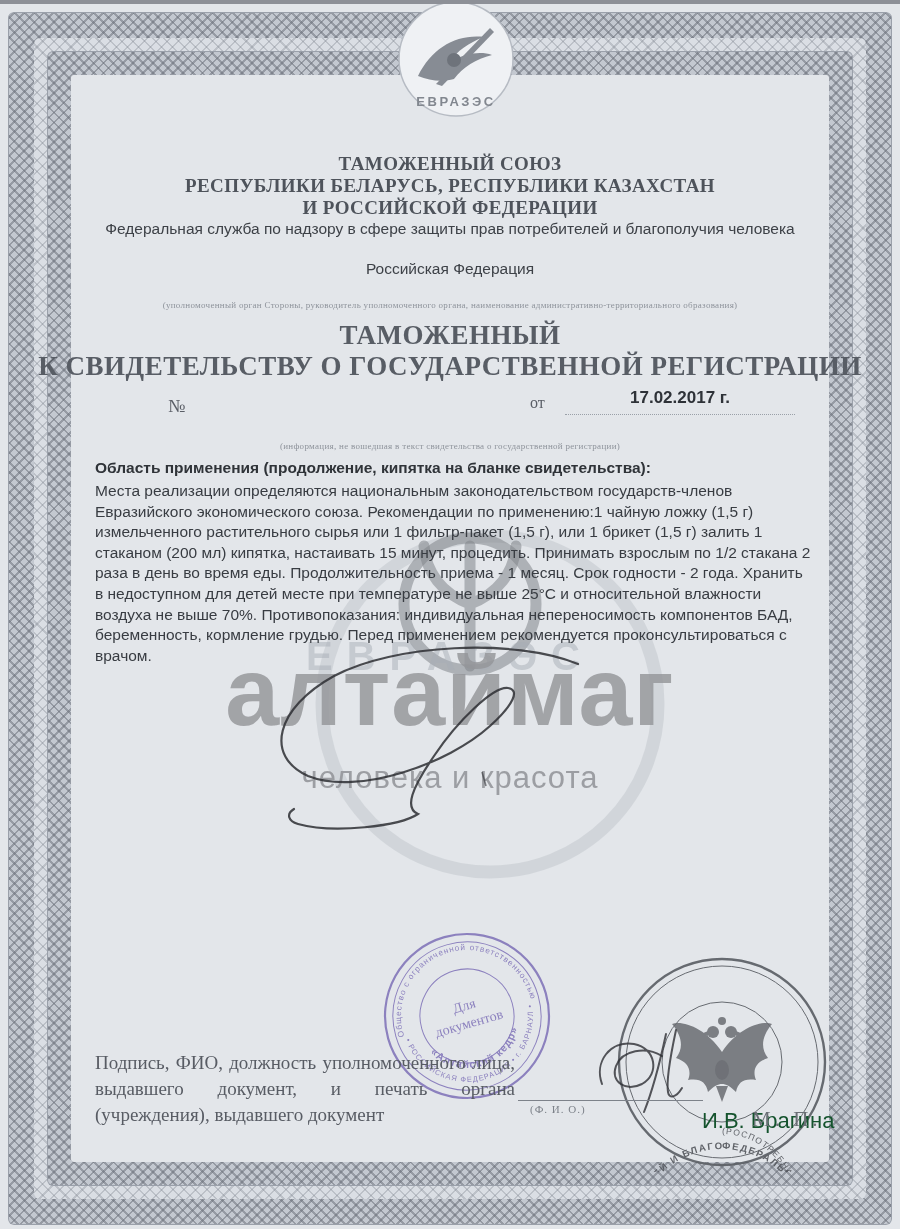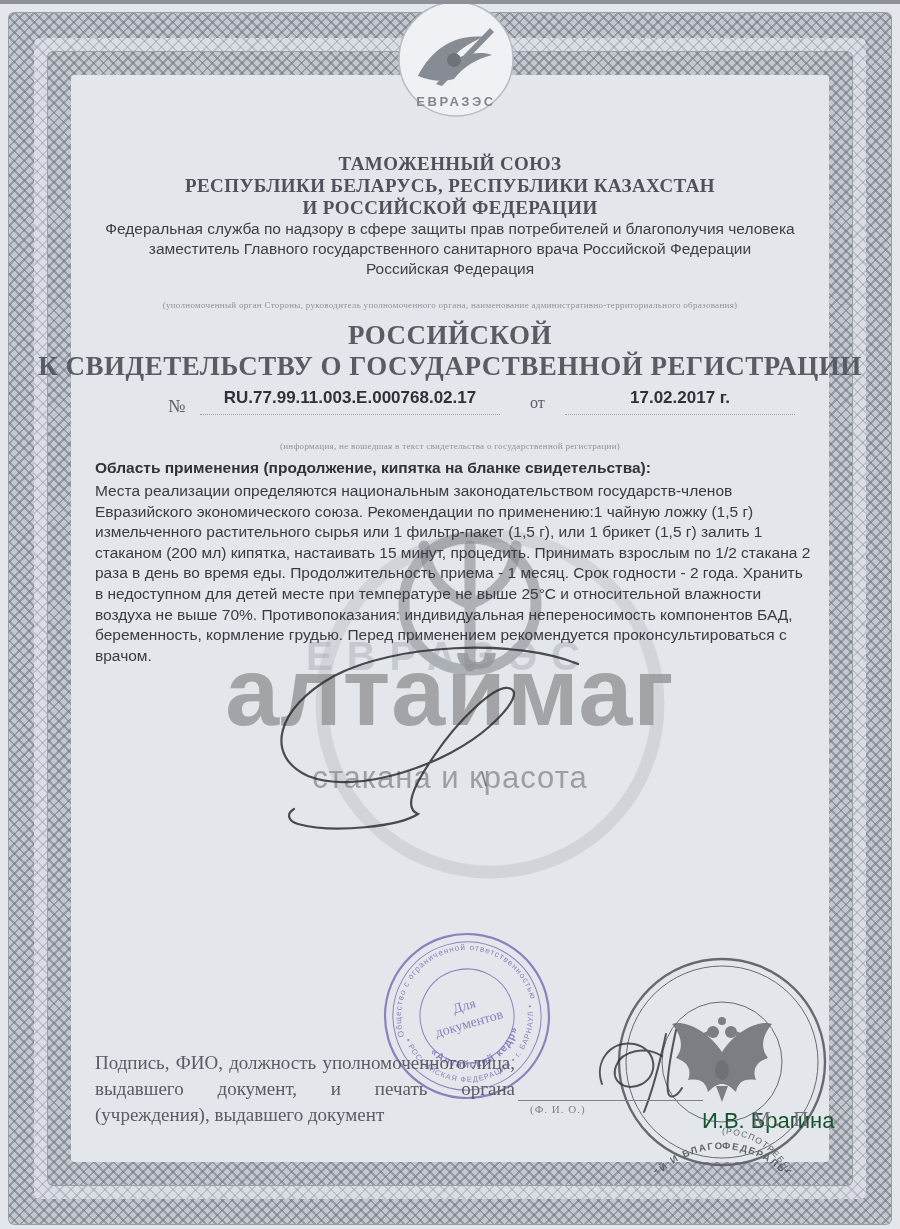--- a/index.html
+++ b/index.html
@@ -83,47 +83,45 @@
         <circle cx="64" cy="58" r="7" fill="#6e737b"></circle>
       </g>
       <text x="66" y="104" text-anchor="middle" font-family="Liberation Sans, sans-serif" font-size="13" font-weight="bold" letter-spacing="2.5" fill="#82878f">ЕВРАЗЭС</text>
     </svg>
   </div>
 
   <div class="abs ctr serif hdr-serif" style="top:149px;">ТАМОЖЕННЫЙ СОЮЗ</div>
   <div class="abs ctr serif hdr-serif" style="top:171px;">РЕСПУБЛИКИ БЕЛАРУСЬ, РЕСПУБЛИКИ КАЗАХСТАН</div>
   <div class="abs ctr serif hdr-serif" style="top:193px;">И РОССИЙСКОЙ ФЕДЕРАЦИИ</div>
   <div class="abs ctr sans hdr-sans" style="top:215px;">Федеральная служба по надзору в сфере защиты прав потребителей и благополучия человека</div>
-  <div class="abs ctr sans hdr-sans" style="top:235px;">заместитель Главного государственного санитарного врача Российской Федерации</div>
   <div class="abs ctr sans hdr-sans" style="top:255px;">Российская Федерация</div>
   <div class="abs ctr serif footnote" style="top:296px;">(уполномоченный орган Стороны, руководитель уполномоченного органа, наименование административно-территориального образования)</div>
 
-  <div class="abs ctr serif title" style="top:316px;">РОССИЙСКОЙ</div>
+  <div class="abs ctr serif title" style="top:316px;">ТАМОЖЕННЫЙ</div>
   <div class="abs ctr serif title" style="top:347px;">К СВИДЕТЕЛЬСТВУ О ГОСУДАРСТВЕННОЙ РЕГИСТРАЦИИ</div>
 
   <div class="abs numrow">
     <span class="serif no-label">№</span>
-    <span class="sans no-value">RU.77.99.11.003.Е.000768.02.17</span>
     <span class="serif ot-label">от</span>
     <span class="sans date-value">17.02.2017 г.</span>
   </div>
   <div class="abs ctr serif footnote" style="top:437px;">(информация, не вошедшая в текст свидетельства о государственной регистрации)</div>
 
   <svg class="abs wm" style="left:300px;top:430px;" width="380" height="470" viewBox="0 0 380 470">
     <circle cx="190" cy="270" r="168" fill="none" stroke="rgba(170,175,183,.30)" stroke-width="13"></circle>
     <circle cx="170" cy="170" r="66" fill="none" stroke="rgba(130,133,139,.55)" stroke-width="11"></circle>
     <path d="M 170 112 L 170 232 M 170 170 C 142 160 126 138 124 112 M 170 170 C 198 160 214 138 216 112" fill="none" stroke="rgba(130,133,139,.55)" stroke-width="11" stroke-linecap="round"></path>
   </svg>
   <div class="abs ctr sans wm wm-evrazes-text wm">ЕВРАЗЭС</div>
 
   <div class="abs sans body-head">Область применения (продолжение, кипятка на бланке свидетельства):</div>
   <div class="abs sans body-par">Места реализации определяются национальным законодательством государств-членов Евразийского экономического союза. Рекомендации по применению:1 чайную ложку (1,5 г) измельченного растительного сырья или 1 фильтр-пакет (1,5 г), или 1 брикет (1,5 г) залить 1 стаканом (200 мл) кипятка, настаивать 15 минут, процедить. Принимать взрослым по 1/2 стакана 2 раза в день во время еды. Продолжительность приема - 1 месяц. Срок годности - 2 года. Хранить в недоступном для детей месте при температуре не выше 25°С и относительной влажности воздуха не выше 70%. Противопоказания: индивидуальная непереносимость компонентов БАД, беременность, кормление грудью. Перед применением рекомендуется проконсультироваться с врачом.</div>
 
   <div class="abs ctr sans wm wm-brand">алтаймаг</div>
-  <div class="abs ctr sans wm wm-tag">стакана и красота</div>
+  <div class="abs ctr sans wm wm-tag">человека и красота</div>
 
   <svg class="abs" style="left:252px;top:632px;" width="340" height="210" viewBox="0 0 340 210">
     <path d="M 326 28 C 262 2 142 8 82 40 C 24 72 12 120 56 140 C 106 160 196 128 238 90 C 262 68 268 54 256 52 C 242 50 206 84 182 120 C 160 152 152 172 166 178 C 148 190 82 198 46 188 C 36 185 34 178 42 173" fill="none" stroke="#2d2e33" stroke-width="2.2" stroke-linecap="round" opacity=".85"></path>
     <path d="M 230 136 L 234 150" fill="none" stroke="#2d2e33" stroke-width="1.6" opacity=".6"></path>
   </svg>
 
   <svg class="abs stamp" style="left:377px;top:922px;transform:rotate(-16deg);" width="180" height="180" viewBox="-90 -90 180 180" opacity="0.55">
     <g stroke="#8579bb" fill="none">
       <circle r="82" stroke-width="2.2"></circle>
       <circle r="74" stroke-width="1"></circle>

